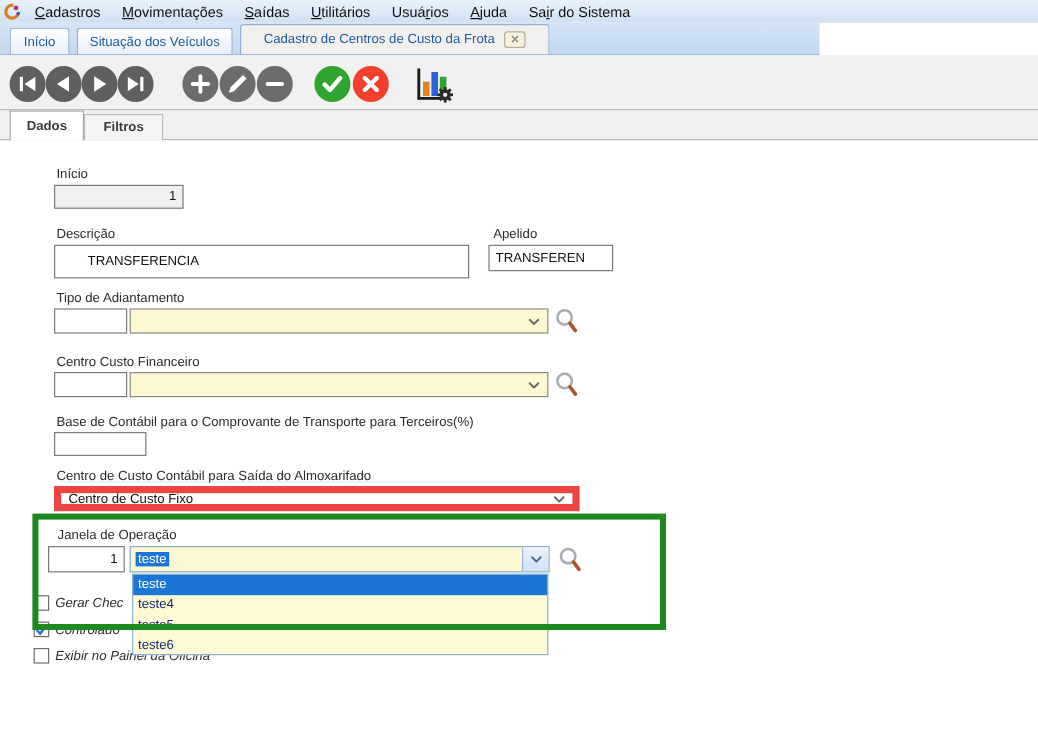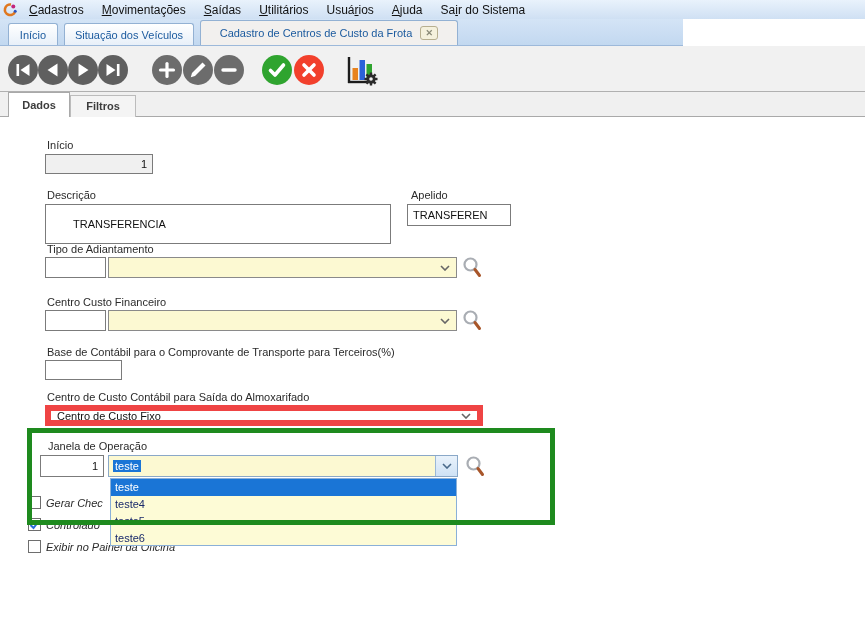--- a/index.html
+++ b/index.html
@@ -251,21 +251,21 @@
     <div class="stab active">Dados</div>
     <div class="stab inactive">Filtros</div>
   </div>
 
   <div class="content"></div>
 
   <span class="lbl" style="left:47px; top:139px">Início</span>
   <input class="tin ro" style="left: 45px; top: 154px; width: 108px; height: 20px;" readonly="" value="1">
 
   <span class="lbl" style="left:47px; top:189px">Descrição</span>
-  <input class="tin" style="left: 45px; top: 204px; width: 346px; height: 40px; padding-left: 27px;" value="TRANSFERENCIA">
+  <input class="tin" style="left: 45px; top: 204px; width: 346px; height: 28px; padding-left: 27px;" value="TRANSFERENCIA">
 
   <span class="lbl" style="left:411px; top:189px">Apelido</span>
   <input class="tin" style="left: 407px; top: 204px; width: 104px; height: 22px;" value="TRANSFEREN">
 
   <span class="lbl" style="left:47px; top:243px">Tipo de Adiantamento</span>
   <input class="tin num" style="left: 45px; top: 257px; width: 61px; height: 21px;" value="">
   <div class="combo" style="left:108px; top:257px; width:349px; height:21px">
     <span></span>
     <span class="chev">
         <svg width="10" height="6" viewBox="0 0 10 6">

